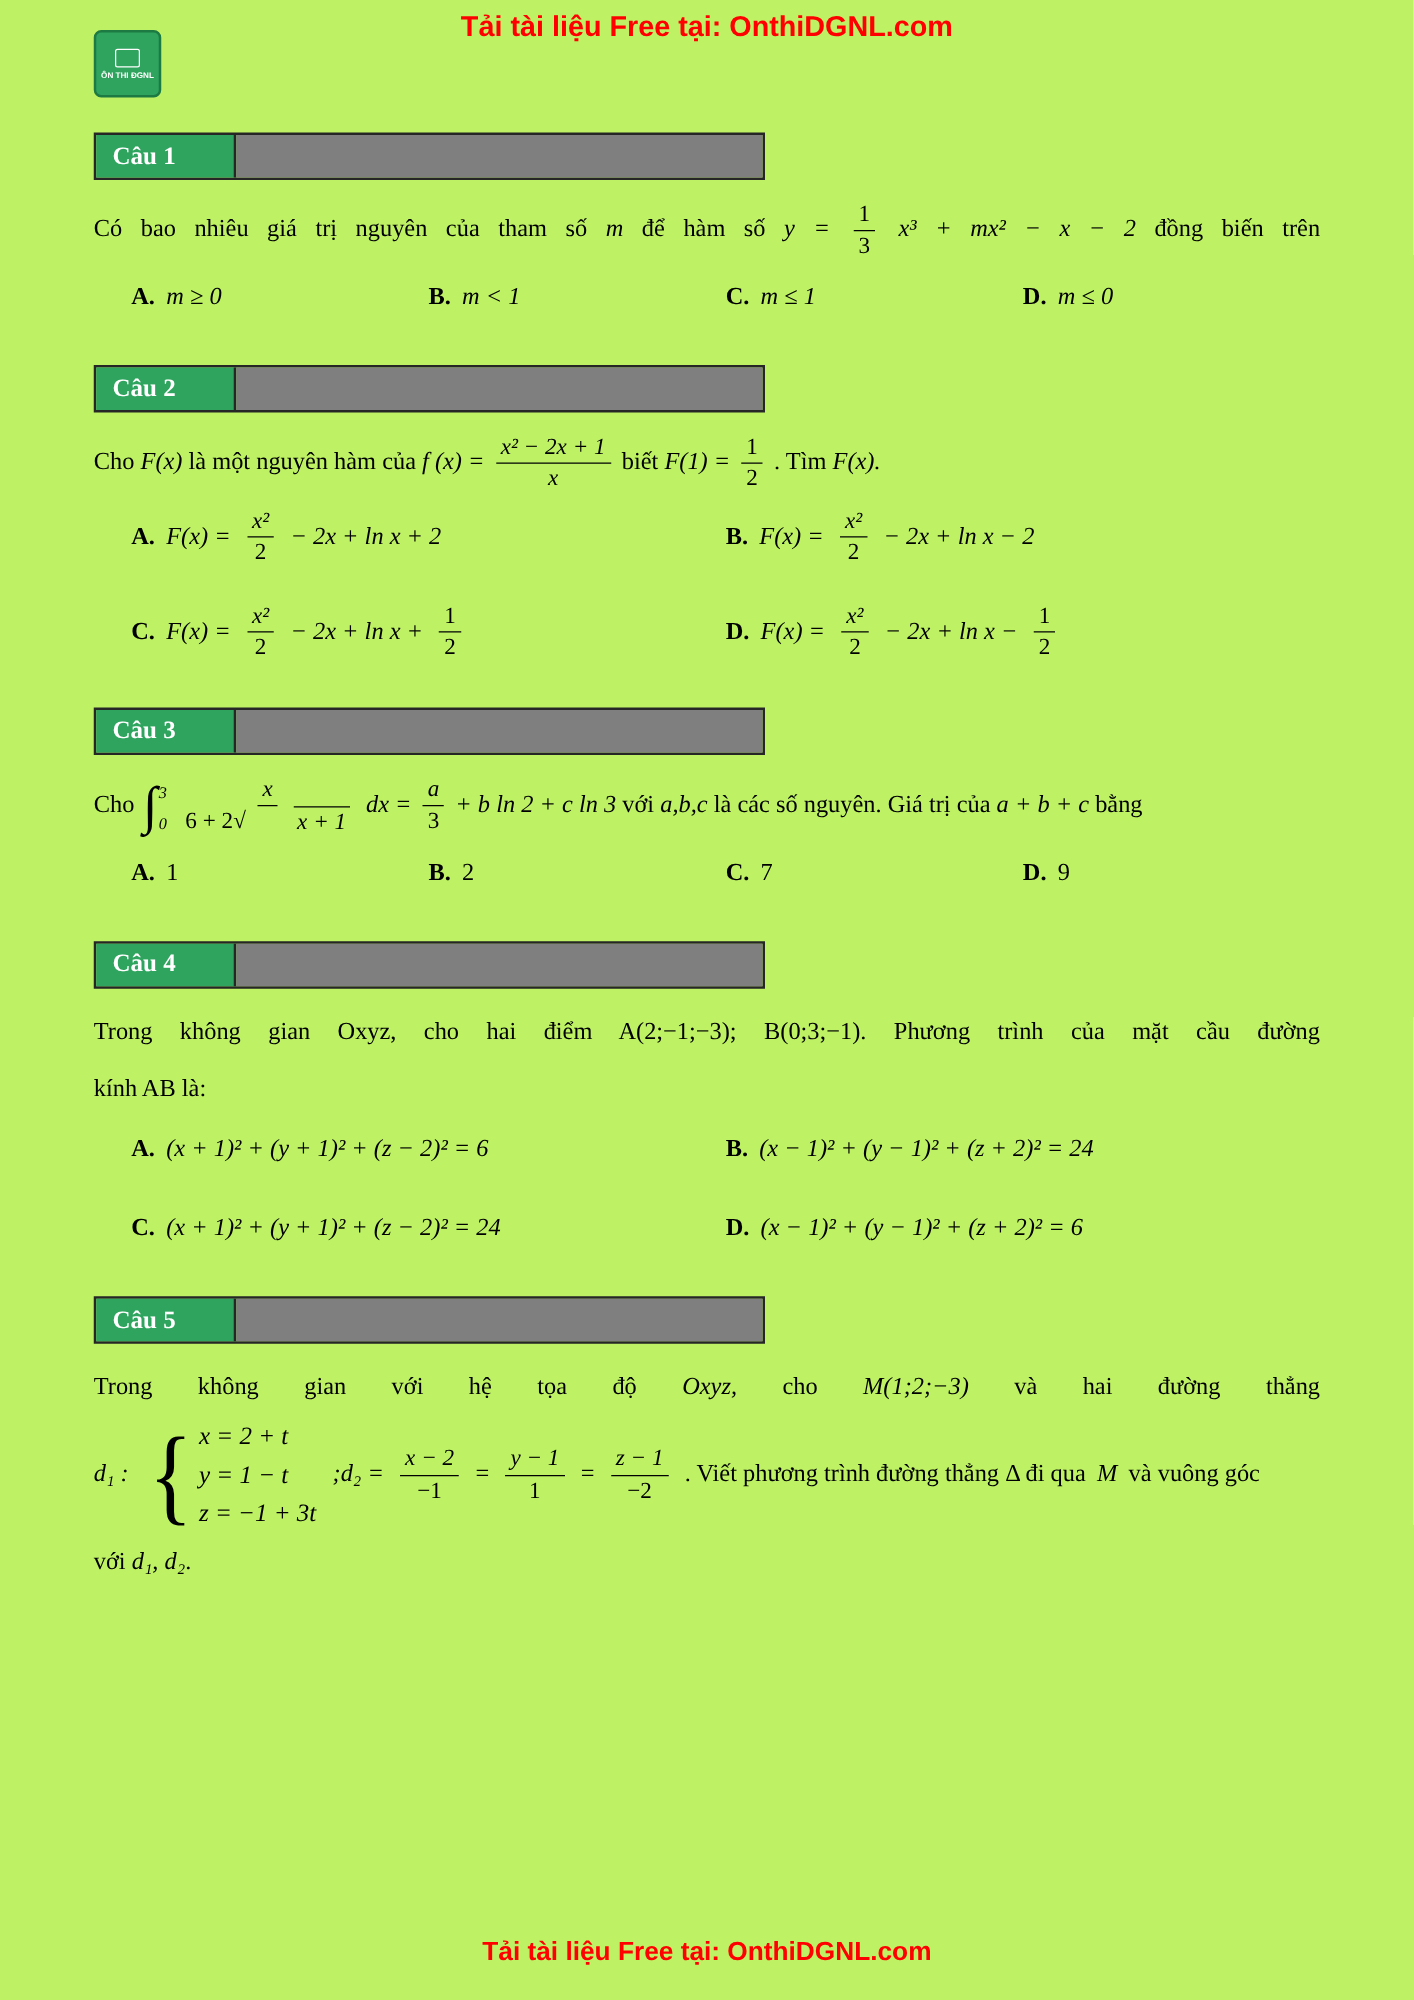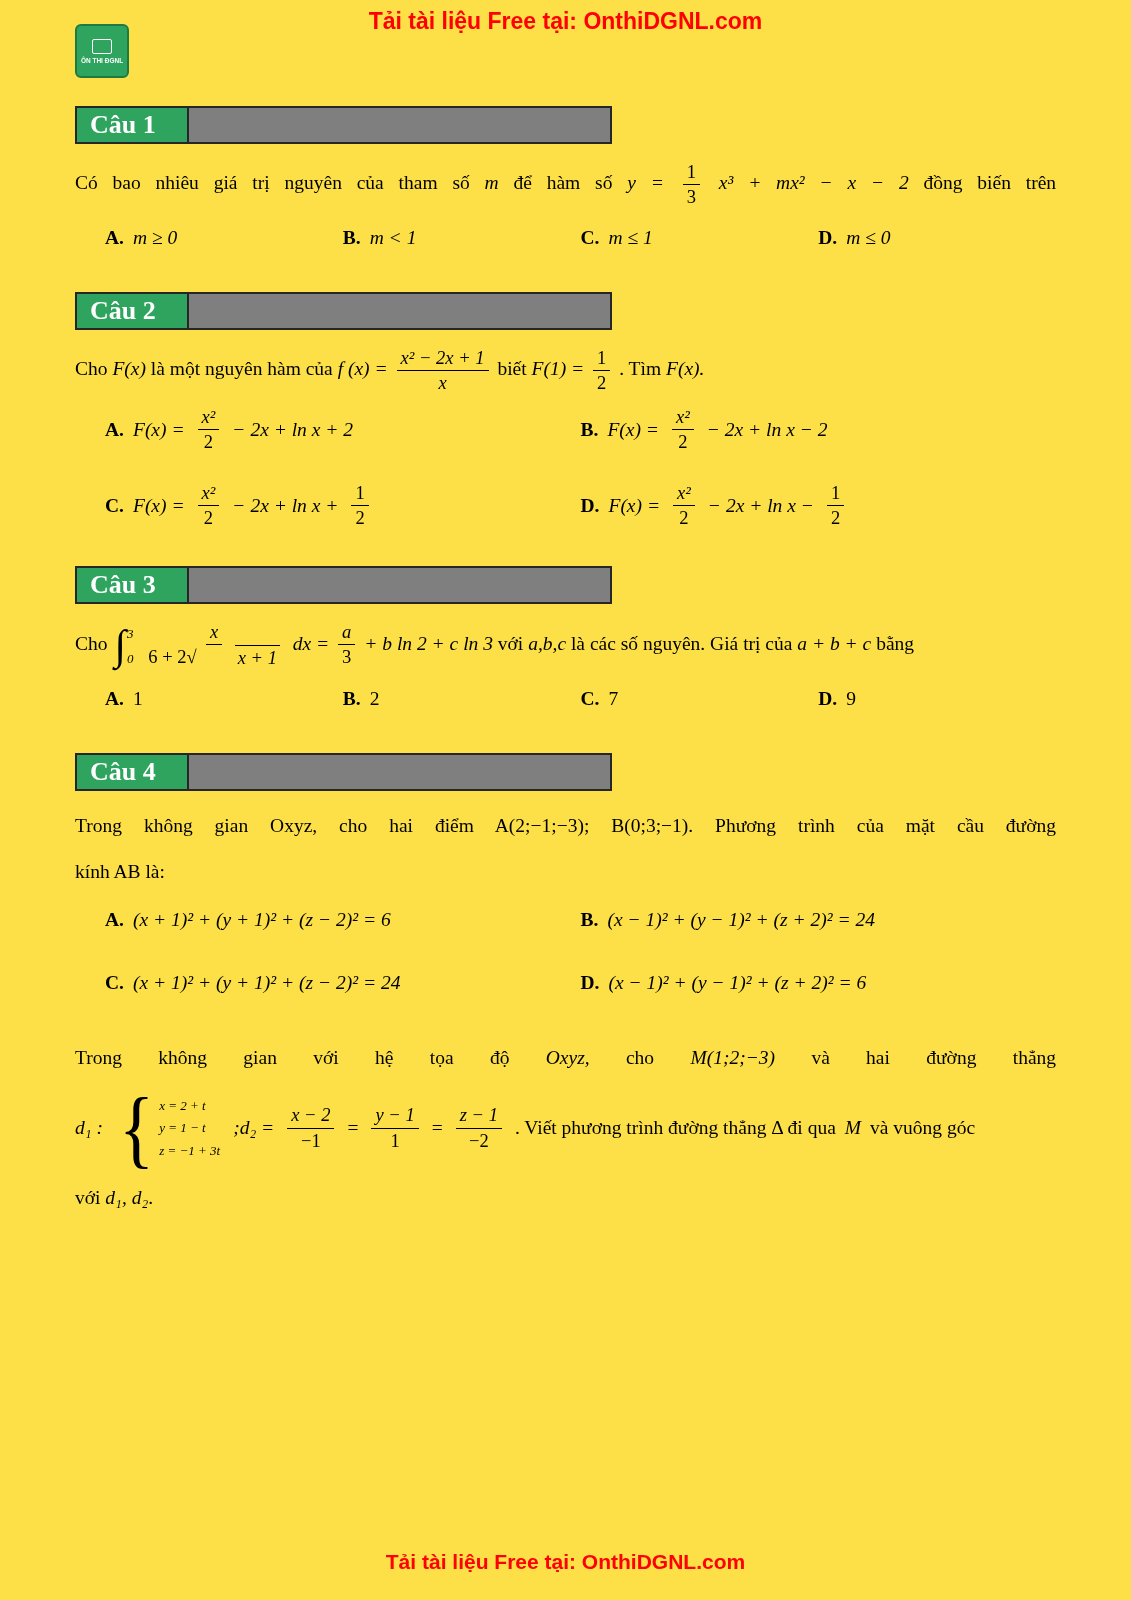--- a/index.html
+++ b/index.html
@@ -1,34 +1,34 @@
 <!DOCTYPE html>
 <html><head>
 <meta charset="utf-8">
 <style>
   * { box-sizing: border-box; }
   html,body { margin:0; padding:0; background:#fff; }
   body { font-family:"Liberation Serif", serif; color:#000; }
-  .page { width:1131px; min-height:1600px; margin:0 auto; display:flex; flex-direction:column; padding:0 75px; background:#fde047; }
+  .page { width:1131px; min-height:1600px; margin:0 auto; display:flex; flex-direction:column; padding:0 75px; background:#bef264; }
 
   
   .header { position:relative; height:100px; flex:0 0 auto; }
   .banner { position:absolute; top:8px; left:0; right:0; text-align:center;
             font-family:"Liberation Sans", sans-serif; font-weight:bold; font-size:23px; color:#ff0000; }
   .logo { position:absolute; top:24px; left:0; width:54px; height:54px; background:#2EA45E;
           border:2px solid #1d7a43; border-radius:6px; display:flex; flex-direction:column;
           align-items:center; justify-content:center; color:#fff; }
   .logo-emblem { width:20px; height:15px; border:1.5px solid #fff; border-radius:2px; margin-bottom:3px;
                  display:flex; align-items:center; justify-content:center; font-size:9px; line-height:1; }
   .logo-text { font-size:6.5px; font-weight:bold; font-family:"Liberation Sans", sans-serif; white-space:nowrap; }
 
   
   .qblock { flex:0 0 auto; margin-bottom:30px; }
   .qheader { display:flex; width:537px; height:38px; border:2px solid #262626; margin:6px 0 16px; }
-  .qlabel { width:112px; background:#2EA45E; color:#fff; font-weight:bold; font-size:26px;
+  .qlabel { width:112px; background:#2EA45E; color:#fff; font-weight:bold; font-size:20px;
             display:flex; align-items:center; padding-left:13px; border-right:2px solid #262626; }
   .qbar { flex:1; background:#7f7f7f; }
 
   
   .qtext { font-size:19.5px; margin:8px 0; line-height:1.95; }
   .just { text-align:justify; text-align-last:justify; }
   .mi { font-style:italic; }
   .okey { font-weight:bold; font-style:normal; }
 
   
@@ -45,21 +45,21 @@
 
   
   .sqrt { display:inline-flex; align-items:flex-start; }
   .sqrt .rad { font-style:normal; }
   .sqrt .radicand { border-top:1.4px solid #000; padding:0 3px;margin-left:38px; }
 
   
   .system { display:inline-flex; align-items:center; vertical-align:middle; margin:0 4px; }
   .brace { font-size:86px; font-weight:300; line-height:1; font-style:normal;
            display:inline-block; transform:scaleX(.85); }
-  .eqs { display:inline-flex; flex-direction:column; gap:7px; font-size:13px; line-height:1.2; margin-left:2px; }
+  .eqs { display:inline-flex; flex-direction:column; gap:7px; font-size:20px; line-height:1.2; margin-left:2px; }
 
   .q5line { display:flex; align-items:center; gap:9px; flex-wrap:wrap; line-height:1.4; }
 
   
   .opts { display:grid; margin:10px 0 0 30px; font-size:19.5px; line-height:1.9; }
   .opts-4 { grid-template-columns:1fr 1fr 1fr 1fr; }
   .opts-2 { grid-template-columns:1fr 1fr; row-gap:26px; }
   .opt { display:flex; align-items:center; gap:9px; }
 
   
@@ -261,20 +261,24 @@
         <span class="mi">(x + 1)² + (y + 1)² + (z − 2)² = 24</span>
       </div>
       <div class="opt">
         <span class="okey">D.</span>
         <span class="mi">(x − 1)² + (y − 1)² + (z + 2)² = 6</span>
       </div>
     </div>
   </div>
 
   <div class="qblock">
+    <div class="qheader">
+      <div class="qlabel">Câu 5</div>
+      <div class="qbar"></div>
+    </div>
     <p class="qtext just">
       <span>Trong không gian với hệ tọa độ</span>
       <span class="mi">Oxyz,</span>
       <span>cho</span>
       <span class="mi">M(1;2;−3)</span>
       <span>và hai đường thẳng</span>
     </p>
     <p class="qtext q5line">
       <span class="mi">d₁ :</span>
       <span class="system">

